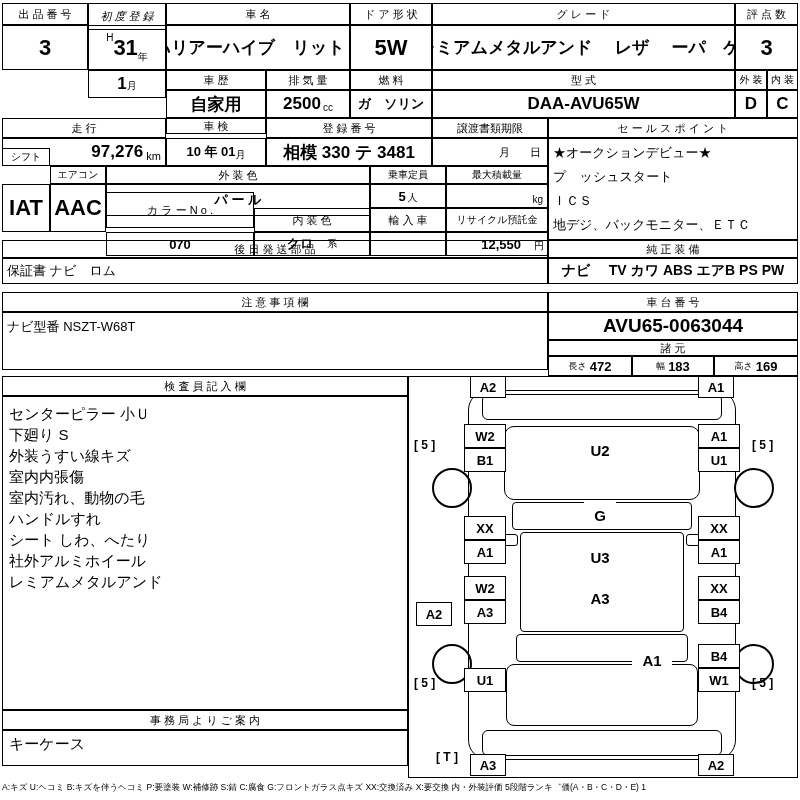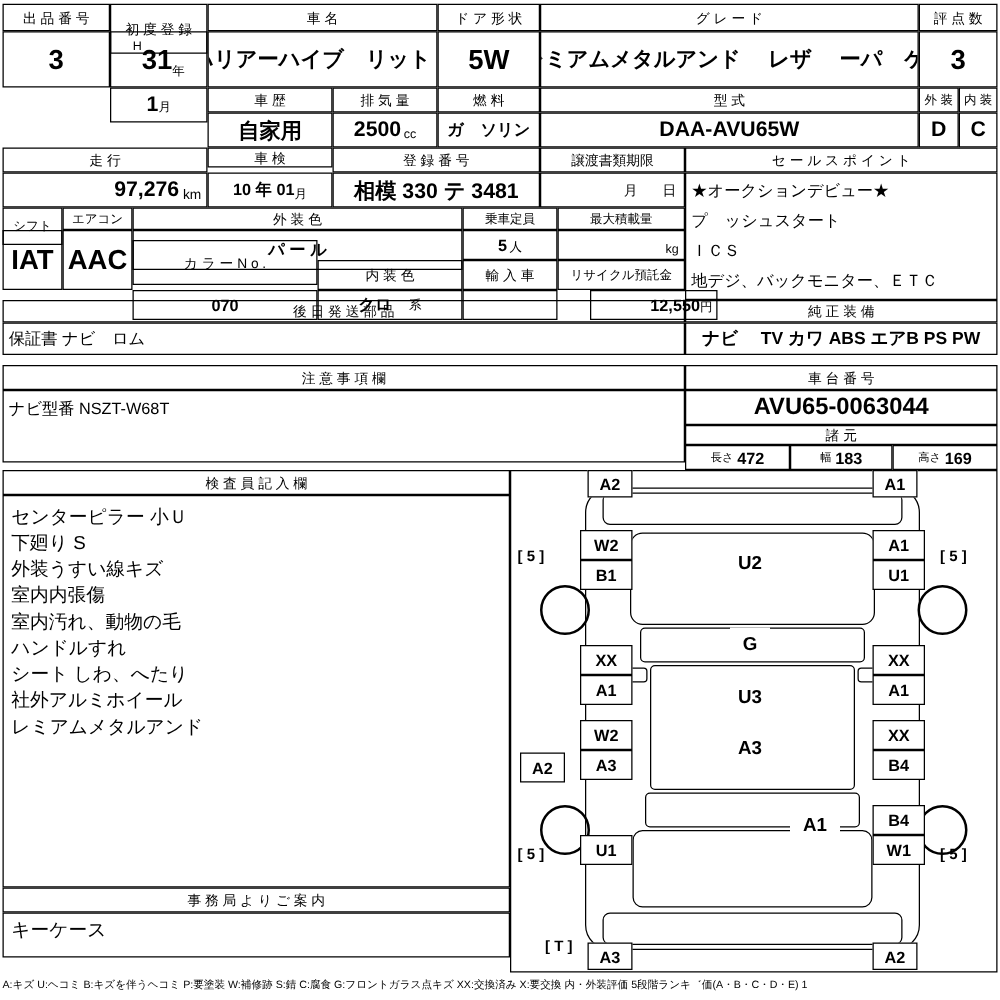--- a/index.html
+++ b/index.html
@@ -40,21 +40,21 @@
   .wheel { position:absolute; border:2px solid #000; border-radius:50%; }
   .panel { position:absolute; border:1px solid #000; background:#fff; }
   .bracket { position:absolute; font-size:12px; font-weight:bold; }
 </style>
 </head>
 <body>
 
 <div class="sheet">
 
   <div class="box lbl" style="left:2px;top:3px;width:86px;height:22px;">出 品 番 号</div>
-  <div class="box lbl" style="left:88px;top:3px;width:78px;height:40px;">初 度 登 録</div>
+  <div class="box lbl" style="left:88px;top:3px;width:78px;height:27px;font-style:italic;">初 度 登 録</div>
   <div class="box lbl" style="left:166px;top:3px;width:184px;height:22px;">車 名</div>
   <div class="box lbl" style="left:350px;top:3px;width:82px;height:22px;">ド ア 形 状</div>
   <div class="box lbl" style="left:432px;top:3px;width:303px;height:22px;">グ レ ー ド</div>
   <div class="box lbl" style="left:735px;top:3px;width:63px;height:22px;">評 点 数</div>
 
   <div class="box" style="left:2px;top:25px;width:86px;height:45px;">
     <span class="big">3</span>
   </div>
   <div class="box" style="left:88px;top:25px;width:78px;height:45px;">
     <span style="font-size:10px;align-self:flex-start;margin-top:6px;">H</span>
@@ -119,21 +119,21 @@
     <span style="font-size:10px;align-self:flex-end;margin-bottom:3px;">月</span>
   </div>
   <div class="box" style="left:266px;top:138px;width:166px;height:28px;">
     <span class="mid">相模 330 テ 3481</span>
   </div>
   <div class="box" style="left:432px;top:138px;width:116px;height:28px;justify-content:flex-end;padding-right:6px;">
     <span class="xs">月</span>
     <span class="xs" style="margin-left:20px;">日</span>
   </div>
 
-  <div class="box lblsm" style="left:2px;top:166px;width:48px;height:30px;">シフト</div>
+  <div class="box lblsm" style="left:2px;top:148px;width:48px;height:18px;">シフト</div>
   <div class="box lblsm" style="left:50px;top:166px;width:56px;height:18px;">エアコン</div>
   <div class="box lbl" style="left:106px;top:166px;width:264px;height:18px;">外 装 色</div>
   <div class="box lblsm" style="left:370px;top:166px;width:76px;height:18px;">乗車定員</div>
   <div class="box lblsm" style="left:446px;top:166px;width:102px;height:18px;">最大積載量</div>
 
   <div class="box" style="left:106px;top:184px;width:264px;height:32px;">
     <span class="sm" style="font-weight:bold;">パ ー ル</span>
   </div>
   <div class="box" style="left:370px;top:184px;width:76px;height:24px;">
     <span class="sm" style="font-weight:bold;">5</span>
@@ -156,21 +156,21 @@
   <div class="box lblsm" style="left:446px;top:208px;width:102px;height:24px;">リサイクル預託金</div>
 
   <div class="box" style="left:106px;top:232px;width:148px;height:24px;">
     <span class="sm" style="font-weight:bold;">070</span>
   </div>
   <div class="box" style="left:254px;top:232px;width:116px;height:24px;">
     <span class="sm" style="font-weight:bold;">クロ</span>
     <span style="font-size:10px;margin-left:14px;">系</span>
   </div>
   <div class="box" style="left:370px;top:232px;width:76px;height:24px;"></div>
-  <div class="box" style="left:472px;top:232px;width:102px;height:24px;justify-content:flex-end;padding-right:3px;">
+  <div class="box" style="left:446px;top:232px;width:102px;height:24px;justify-content:flex-end;padding-right:3px;gap:13px;">
     <span class="sm" style="font-weight:bold;">12,550</span>
     <span style="font-size:10px;align-self:flex-end;margin-bottom:2px;">円</span>
   </div>
 
   <div class="box lbl" style="left:2px;top:240px;width:546px;height:18px;border-left:1px solid #000;">後 日 発 送 部 品</div>
   <div class="box left" style="left:2px;top:258px;width:546px;height:26px;">
     <span class="sm">保証書 ナビ゚ロム</span>
   </div>
 
   <div class="box lbl" style="left:2px;top:292px;width:546px;height:20px;">注 意 事 項 欄</div>

